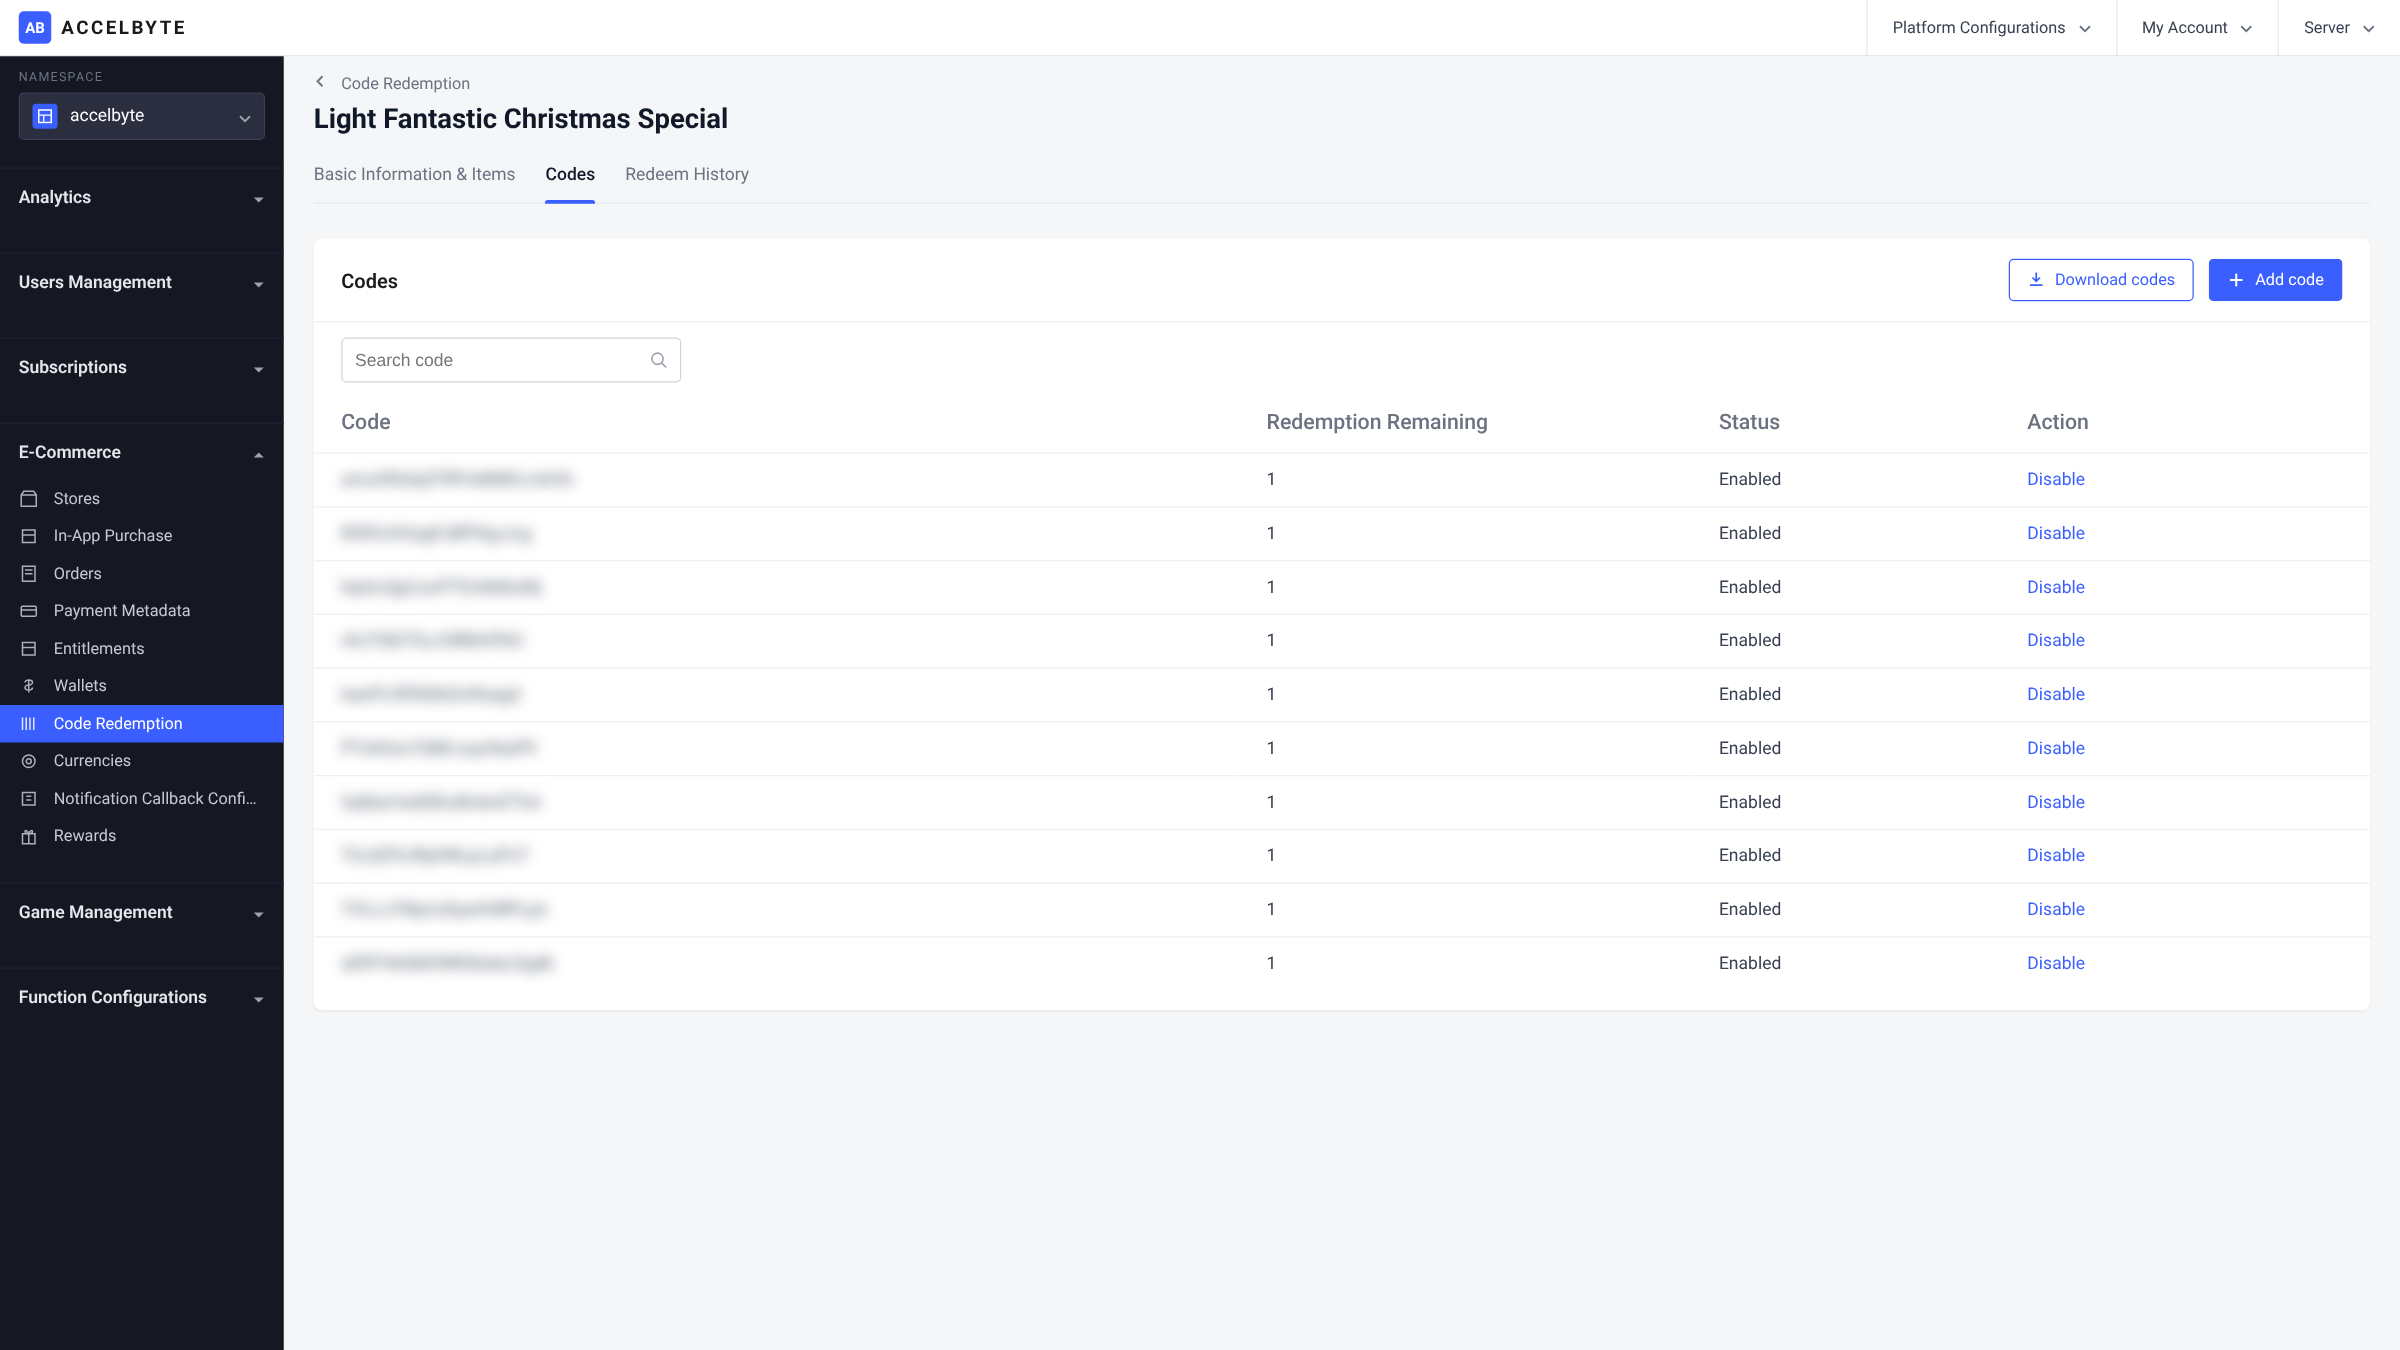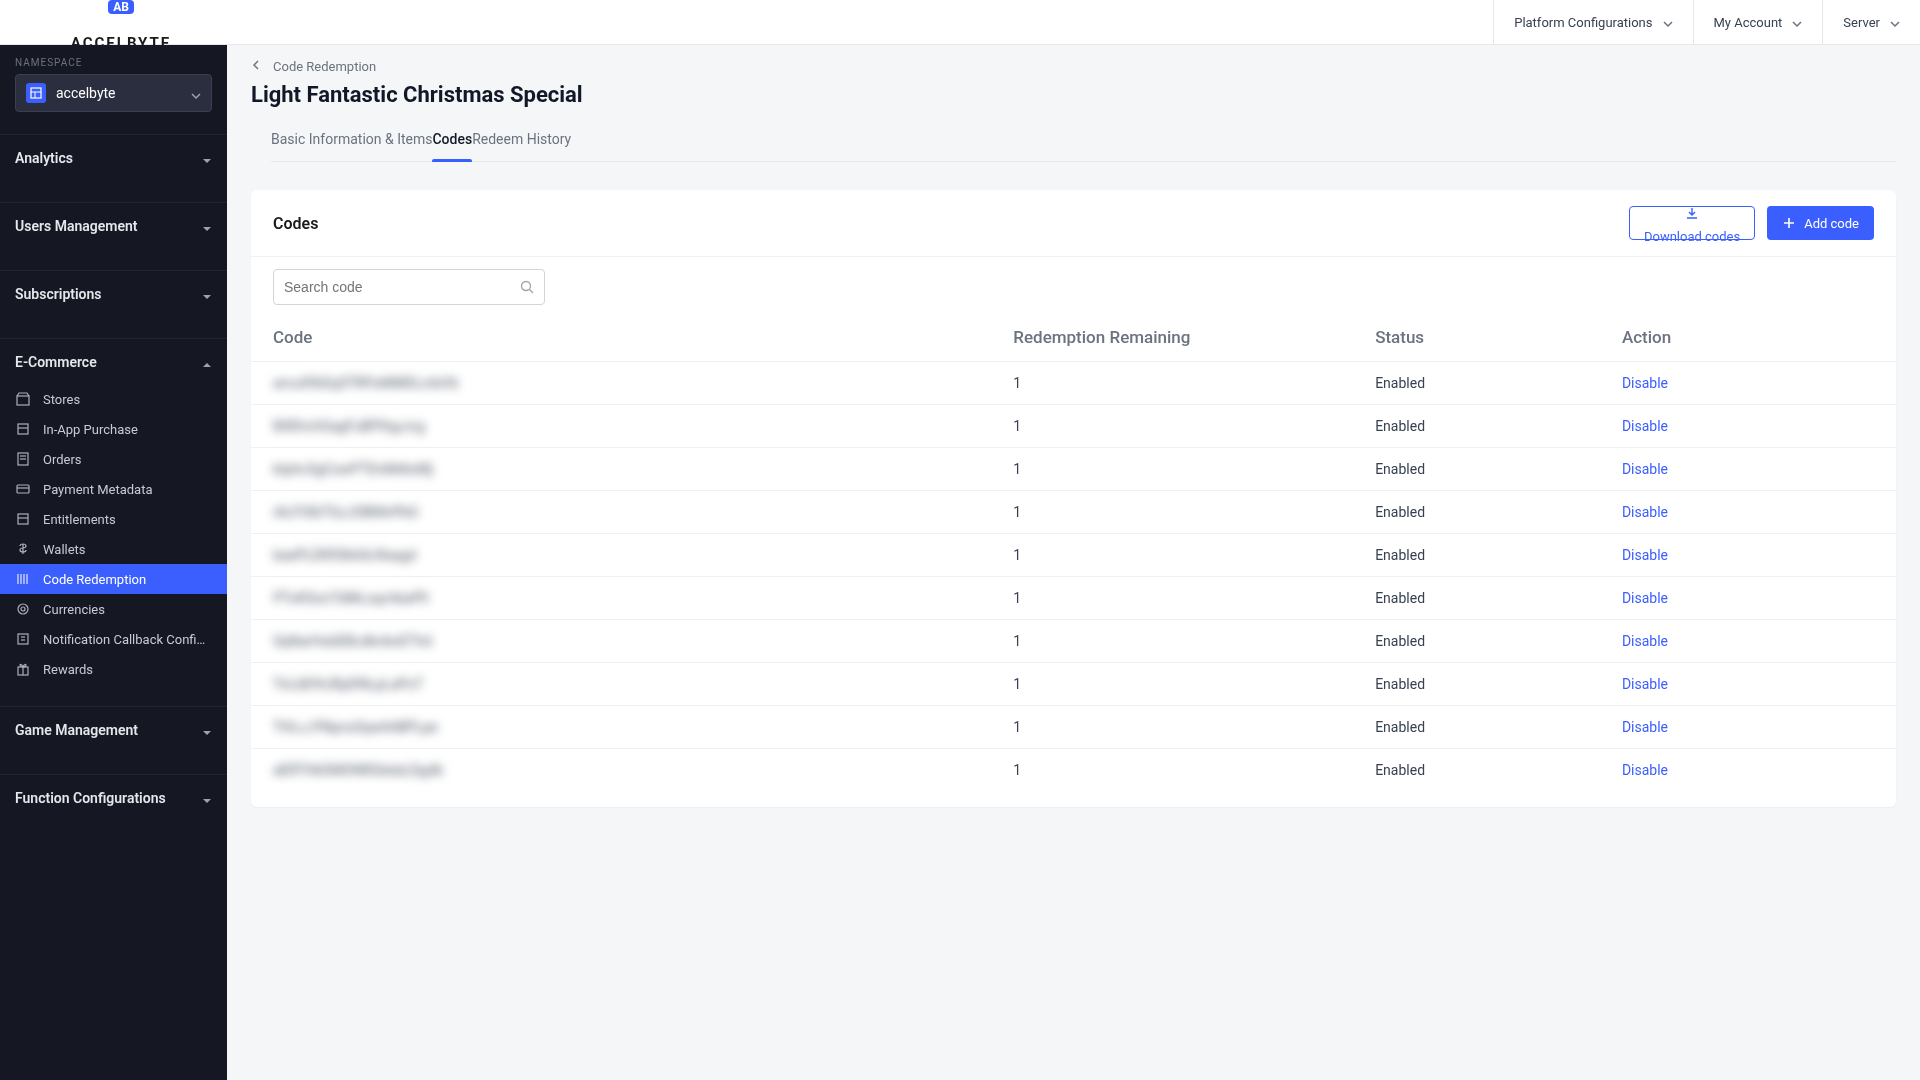--- a/index.html
+++ b/index.html
@@ -1,20 +1,20 @@
 <!DOCTYPE html>
 <html><head>
 <meta charset="utf-8">
 <style>
 * { margin: 0; padding: 0; box-sizing: border-box; }
 body { font-family: -apple-system, BlinkMacSystemFont, "Segoe UI", Roboto, sans-serif; background: #f5f6f8; color: #1a1a1a; font-size: 14px; }
 
 
 .topbar { height: 45px; background: #fff; display: flex; align-items: center; border-bottom: 1px solid #e5e7eb; }
-.logo-area { width: 227px; height: 100%; display: flex; align-items: center; padding-left: 15px; gap: 20px; flex-direction: column; }
+.logo-area { width: 227px; height: 100%; display: flex; align-items: center; padding-left: 15px; gap: 8px; }
 .logo-badge { width: 26px; height: 26px; background: #3b5fff; border-radius: 4px; display: flex; align-items: center; justify-content: center; color: #fff; font-weight: 700; font-size: 12px; }
 .logo-text { font-weight: 700; letter-spacing: 2px; font-size: 15px; color: #1a1a1a; }
 .topbar-spacer { flex: 1; }
 .topbar-item { height: 100%; padding: 0 20px; display: flex; align-items: center; gap: 10px; border-left: 1px solid #e5e7eb; color: #374151; cursor: pointer; font-size: 13px; }
 .chevron-down { width: 10px; height: 10px; display: inline-block; }
 .chevron-down svg { width: 100%; height: 100%; }
 
 
 .layout { display: flex; height: calc(100vh - 45px); }
 .sidebar { width: 227px; background: #151823; color: #d1d5db; overflow-y: auto; flex-shrink: 0; }
@@ -27,30 +27,30 @@
 .caret { width: 10px; height: 10px; }
 .side-sub { height: 30px; display: flex; align-items: center; padding: 0 15px; gap: 12px; color: #c7cad6; cursor: pointer; font-size: 13px; }
 .side-sub.active { background: #3b5fff; color: #fff; }
 .side-sub .sicon { width: 16px; height: 16px; flex-shrink: 0; opacity: 0.85; }
 .side-sub span.label { white-space: nowrap; overflow: hidden; text-overflow: ellipsis; }
 
 
 .main { flex: 1; overflow-y: auto; padding: 14px 24px 40px; }
 .breadcrumb-row { display: flex; align-items: center; gap: 10px; color: #6b7280; font-size: 13px; margin-bottom: 8px; cursor: pointer; }
 .page-title { font-size: 22px; font-weight: 700; color: #111827; margin-bottom: 14px; }
-.tabs { display: flex; border-bottom: 1px solid #e5e7eb; margin-bottom: 28px; margin-left: 20px; }
+.tabs { display: flex; gap: 24px; border-bottom: 1px solid #e5e7eb; margin-bottom: 28px; }
 .tab { padding: 10px 0 14px; color: #6b7280; cursor: pointer; font-size: 14px; position: relative; }
 .tab.active { color: #111827; font-weight: 500; }
 .tab.active::after { content: ""; position: absolute; left: 0; right: 0; bottom: -1px; height: 3px; background: #3b5fff; border-radius: 2px 2px 0 0; }
 
 .panel { background: #fff; border-radius: 6px; box-shadow: 0 1px 2px rgba(0,0,0,0.04); }
 .panel-head { display: flex; align-items: center; padding: 16px 22px; }
 .panel-title { font-size: 16px; font-weight: 600; flex: 1; }
 .btn { height: 34px; border-radius: 4px; padding: 0 14px; display: inline-flex; align-items: center; gap: 8px; font-size: 13px; cursor: pointer; border: 1px solid transparent; }
-.btn-outline { border-color: #3b5fff; color: #3b5fff; background: #fff; flex-direction: column; }
+.btn-outline { border-color: #3b5fff; color: #3b5fff; background: #fff; }
 .btn-primary { background: #3b5fff; color: #fff; margin-left: 12px; }
 .btn .bicon { width: 14px; height: 14px; }
 .search-wrap { padding: 12px 22px 8px; border-top: 1px solid #eef0f3; }
 .search-box { width: 272px; height: 36px; border: 1px solid #d1d5db; border-radius: 4px; display: flex; align-items: center; padding: 0 10px; gap: 12px; }
 .search-box input { border: none; outline: none; flex: 1; font-size: 14px; color: #374151; background: transparent; }
 .search-box .sicon2 { width: 14px; height: 14px; color: #9ca3af; }
 
 table.codes { width: 100%; border-collapse: collapse; }
 table.codes th { text-align: left; font-weight: 500; color: #6b7280; font-size: 17px; padding: 14px 22px; border-bottom: 1px solid #eef0f3; }
 table.codes td { padding: 13px 22px; border-bottom: 1px solid #eef0f3; font-size: 14px; color: #374151; }

